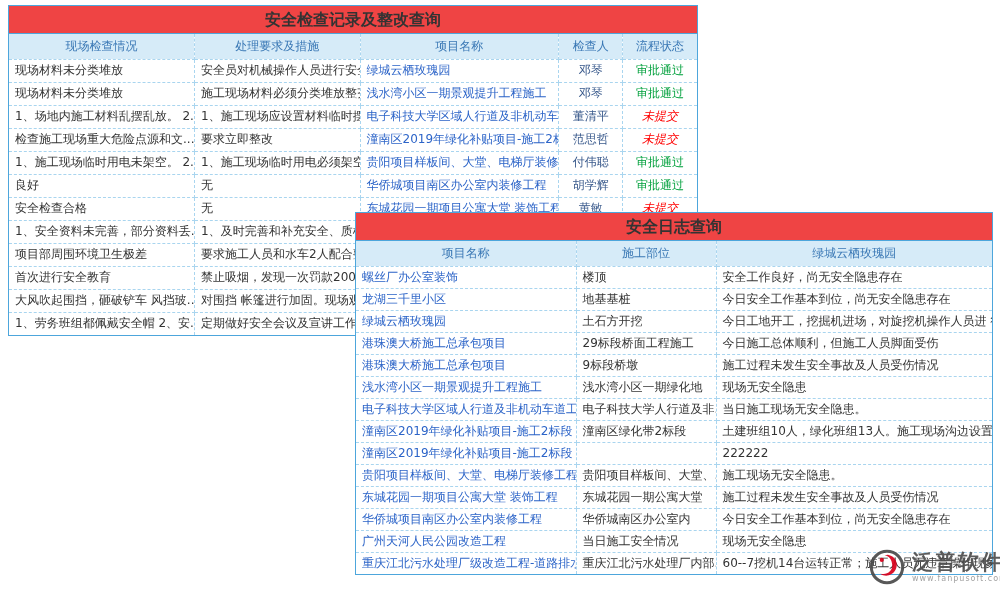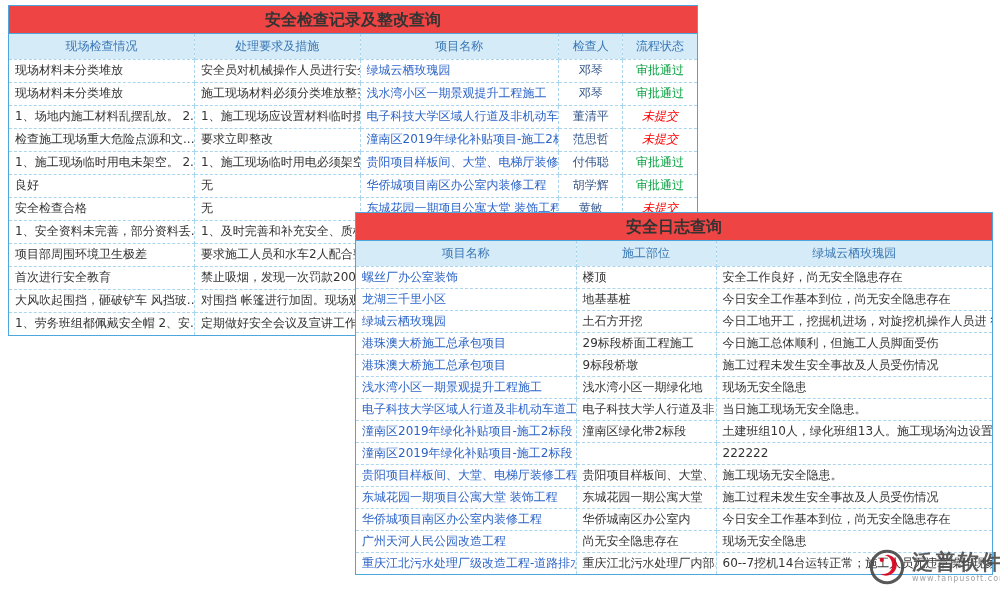--- a/index.html
+++ b/index.html
@@ -259,21 +259,21 @@
           <td class="ta-l">东城花园一期公寓大堂</td>
           <td class="ta-l">施工过程未发生安全事故及人员受伤情况</td>
         </tr>
         <tr>
           <td class="ta-l"><span class="link">华侨城项目南区办公室内装修工程</span></td>
           <td class="ta-l">华侨城南区办公室内</td>
           <td class="ta-l">今日安全工作基本到位，尚无安全隐患存在</td>
         </tr>
         <tr>
           <td class="ta-l"><span class="link">广州天河人民公园改造工程</span></td>
-          <td class="ta-l">尚无安全隐患存在</td>
+          <td class="ta-l">当日施工安全情况</td>
           <td class="ta-l">现场无安全隐患</td>
         </tr>
         <tr>
           <td class="ta-l"><span class="link">重庆江北污水处理厂级改造工程-道路排水</span></td>
           <td class="ta-l">重庆江北污水处理厂内部...</td>
           <td class="ta-l">60--7挖机14台运转正常；施工人员无违章操作现象，砌砖7人负...</td>
         </tr>
       </tbody>
   </table>
 </div>

